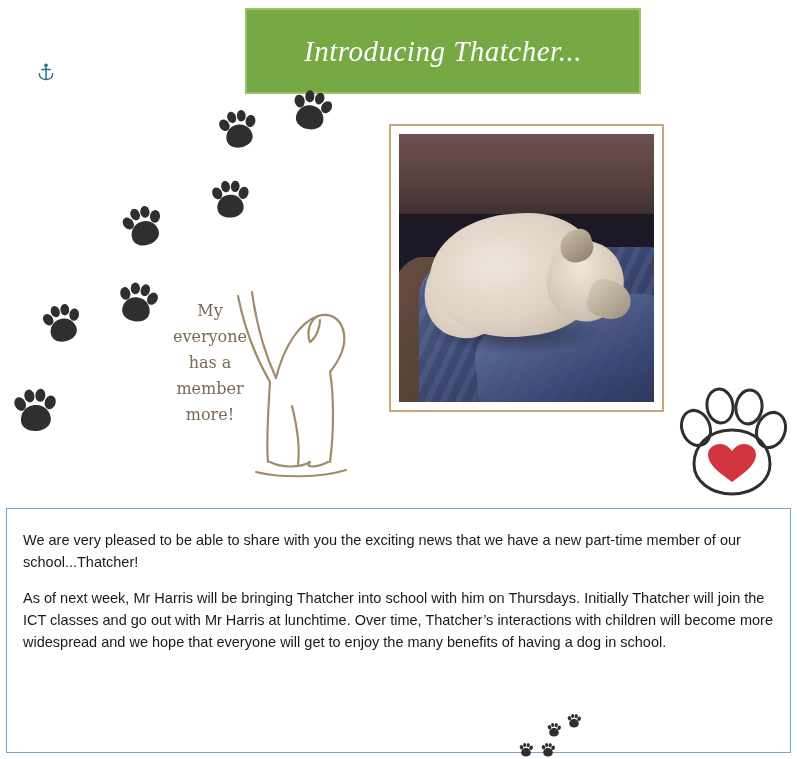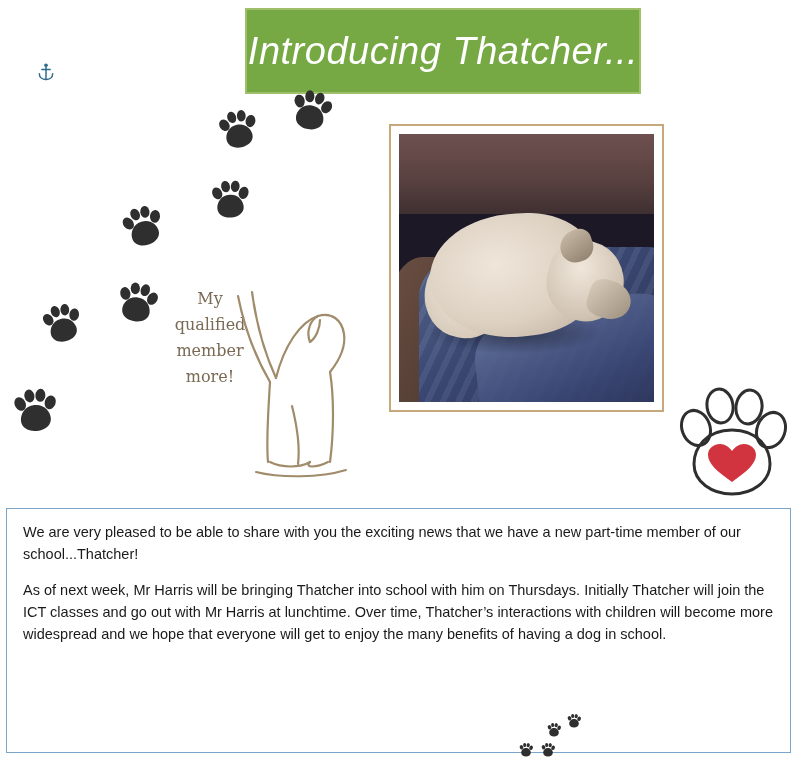--- a/index.html
+++ b/index.html
@@ -25,22 +25,22 @@
     height: 86px;
     background: #76a843;
     border: 2px solid #9fbf6a;
     box-sizing: border-box;
     display: flex;
     align-items: center;
     justify-content: center;
   }
   #title-text {
     color: #ffffff;
-    font-family: Liberation Sans, sans-serif;
-    font-size: 38px;
+    font-family: Liberation Serif, serif;
+    font-size: 29px;
     font-style: italic;
     letter-spacing: 0.5px;
     white-space: nowrap;
   }
 
   
   #logo-mark {
     position: absolute;
     left: 36px;
     top: 62px;
@@ -145,21 +145,21 @@
   #therapist-art {
     position: absolute;
     left: 160px;
     top: 286px;
     width: 210px;
     height: 195px;
   }
   #therapist-text {
     position: absolute;
     left: 0;
-    top: 0;
+    top: 12px;
     width: 100px;
     text-align: center;
     color: #7a6a55;
     font-family: "DejaVu Serif", serif;
     font-size: 16px;
     line-height: 26px;
   }
   #therapist-text span { display: block; }
 
   
@@ -174,21 +174,21 @@
   
   #body-box {
     position: absolute;
     left: 6px;
     top: 508px;
     width: 785px;
     height: 245px;
     border: 1px solid #7ba4c9;
     box-sizing: border-box;
     background: #ffffff;
-    padding: 12px 16px;
+    padding: 20px 16px;
   }
   #body-box p {
     margin: 0 0 14px 0;
     font-size: 14.5px;
     line-height: 22px;
     color: #1a1a1a;
   }
   #body-box p:last-child { margin-bottom: 17px; }
 
   .small-paw {
@@ -288,21 +288,22 @@
           <ellipse cx="82" cy="36" rx="11" ry="14" transform="rotate(24 82 36)"></ellipse>
           <path d="M50 38 C30 38 20 54 20 67 C20 81 33 90 50 90 C67 90 80 81 80 67 C80 54 70 38 50 38 Z"></path>
         </g>
       </svg>
     </div>
   </div>
 
 <div id="therapist-art">
   <div id="therapist-text" style="color: rgb(122, 106, 85);">
       <span>My</span>
-      <span>qualified</span>
+      <span>everyone</span>
+      <span>has a</span>
       <span>member</span>
       <span>more!</span>
     </div>
   <svg viewBox="0 0 210 195" width="210" height="195" style="position:absolute;left:0;top:0;" fill="none" stroke="#a08b6a" stroke-width="2.2" stroke-linecap="round" stroke-linejoin="round">
 
     <path d="M78 10 C84 40 96 72 110 96"></path>
     <path d="M92 6 C96 36 104 66 116 92"></path>
 
     <path d="M110 96 C108 130 106 156 108 176"></path>
     <path d="M110 176 C122 182 140 182 150 176"></path>

